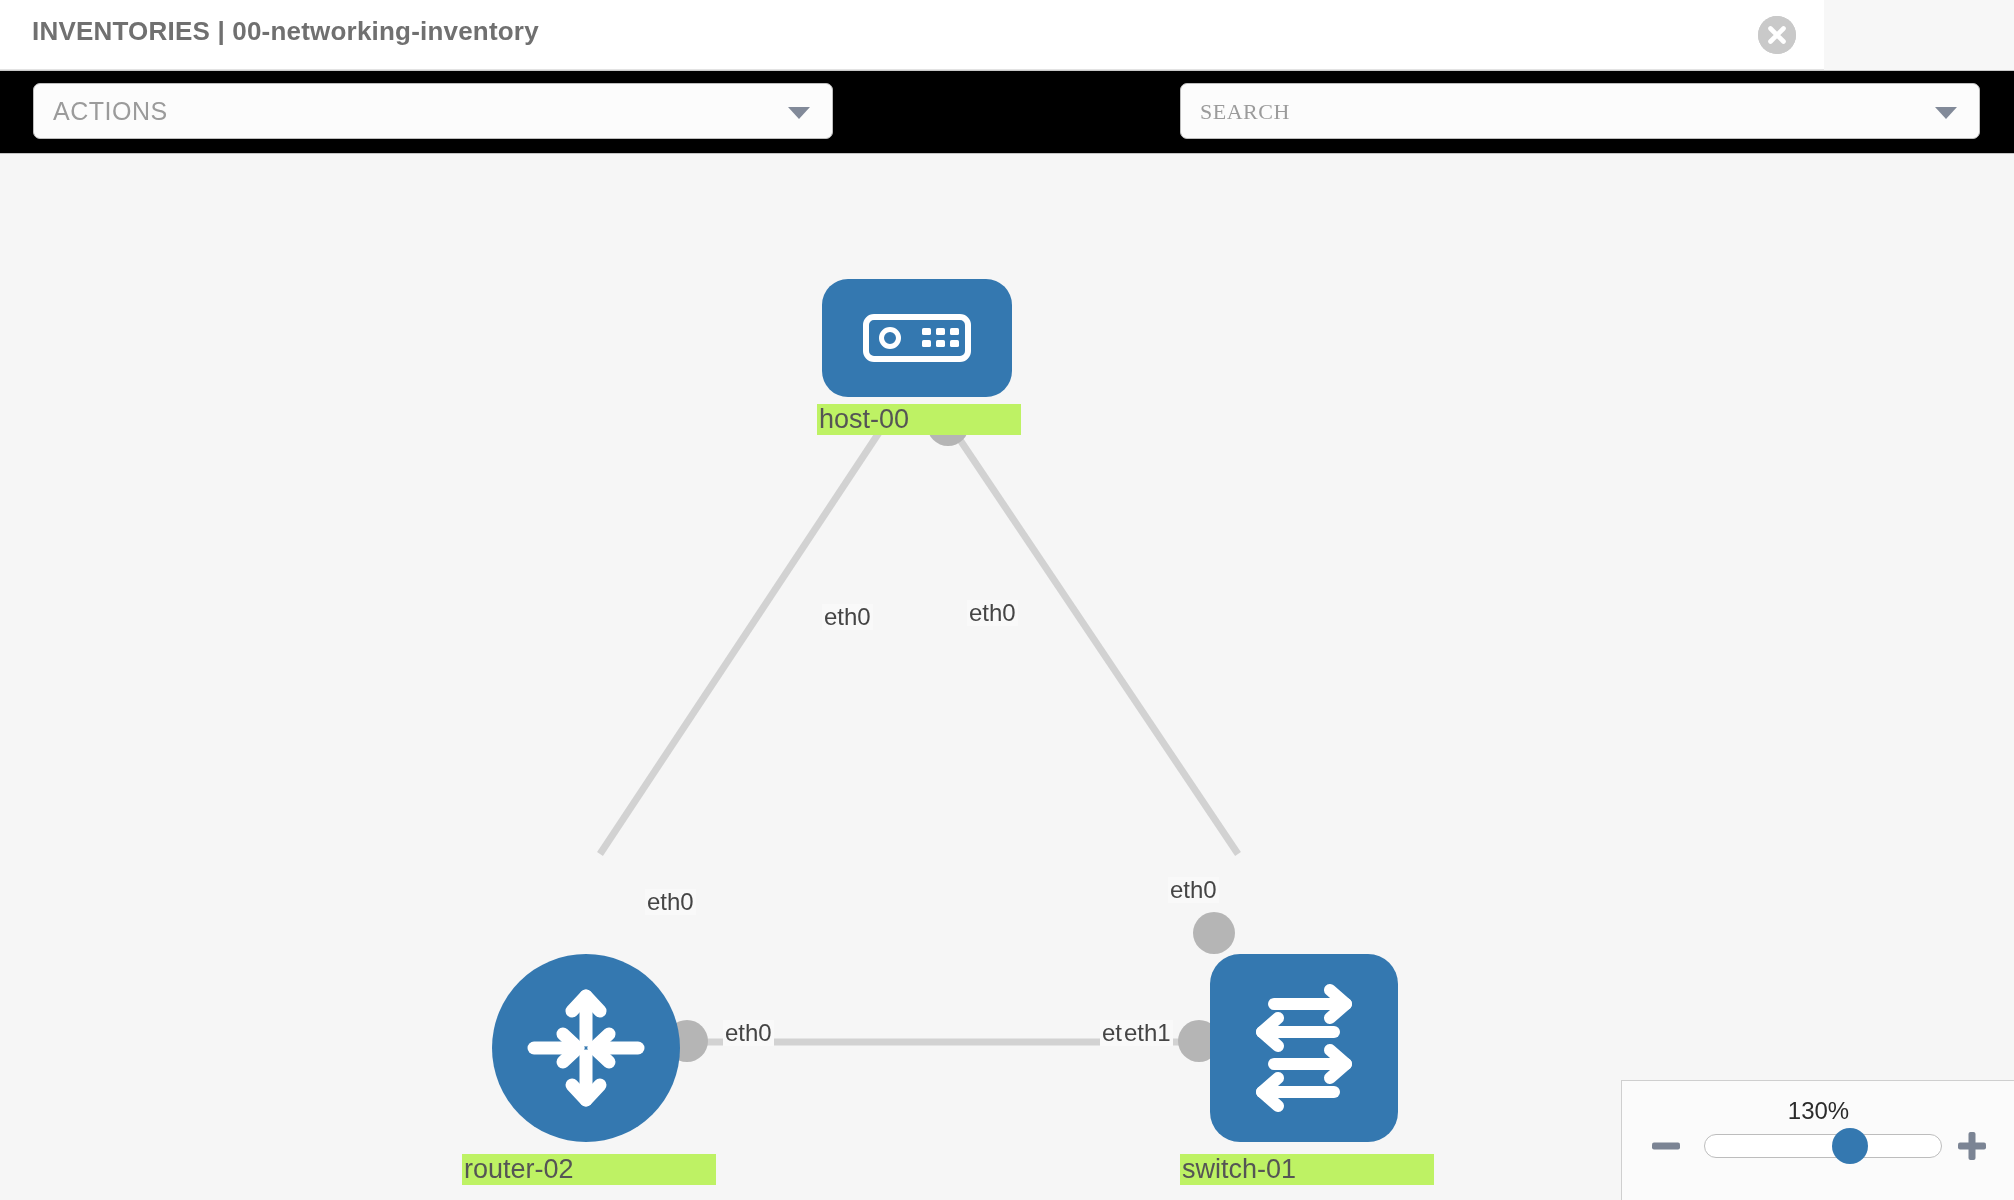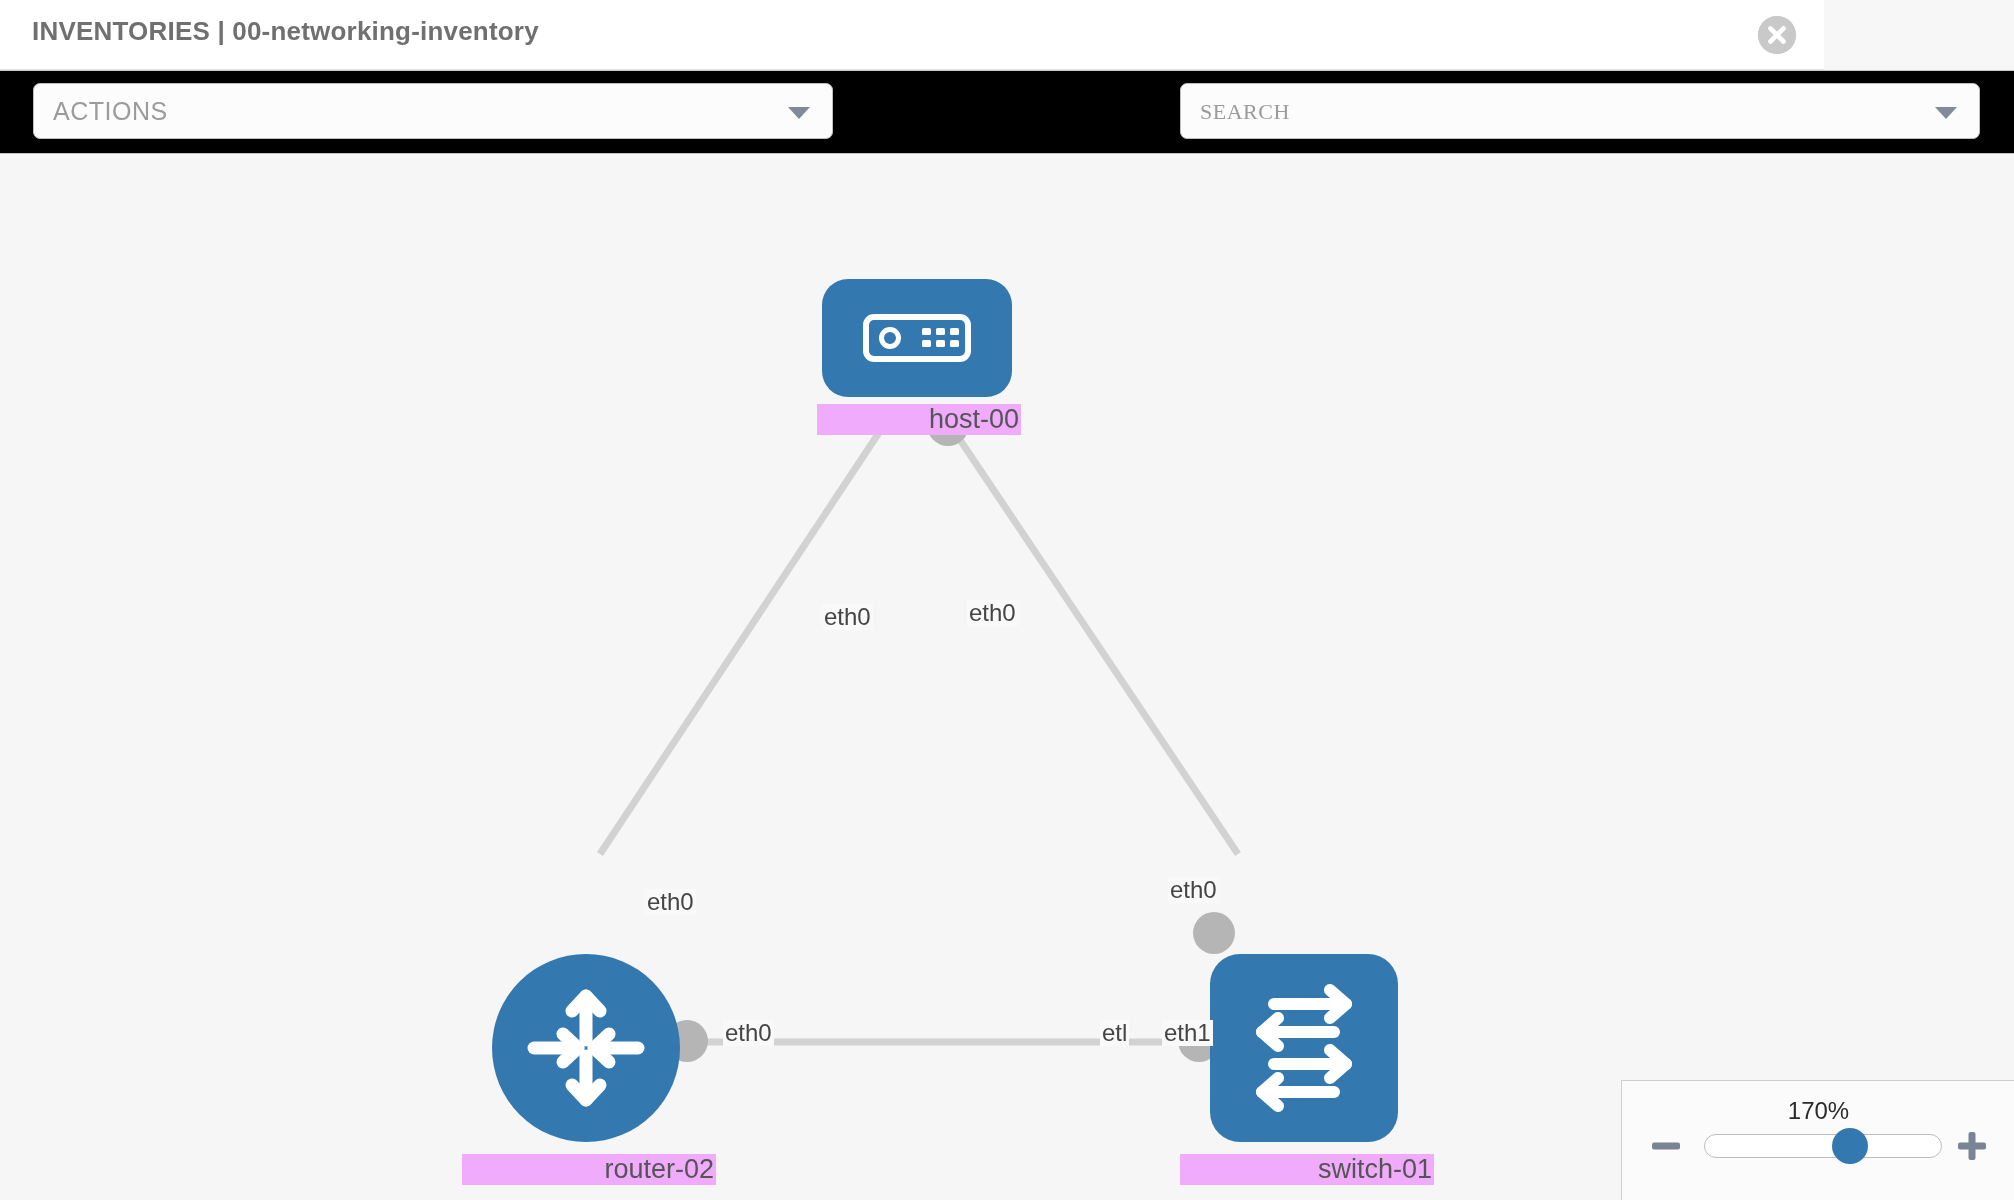--- a/index.html
+++ b/index.html
@@ -156,24 +156,24 @@
     position: absolute;
     background: #3478b0;
     display: flex;
     align-items: center;
     justify-content: center;
   }
   .node-label {
     position: absolute;
     font-size: 27px;
     color: #555555;
-    background: #f0abfc;
+    background: #bef264;
     white-space: nowrap;
     padding: 0 2px;
-    text-align: right;
+    text-align: left;
   }
 
   
   .nub {
     position: absolute;
     width: 42px;
     height: 42px;
     border-radius: 50%;
     background: #b5b5b5;
   }
@@ -368,25 +368,25 @@
       </div>
       <div class="node-label" style="left:-30px; top:200px; width:250px;">switch-01</div>
     </div>
 
     <div class="if-label" style="left:822px; top:450px;">eth0</div>
     <div class="if-label" style="left:967px; top:446px;">eth0</div>
     <div class="if-label" style="left:645px; top:735px;">eth0</div>
     <div class="if-label" style="left:1168px; top:723px;">eth0</div>
     <div class="if-label" style="left:723px; top:866px;">eth0</div>
     <div class="if-label" style="left:1100px; top:866px;">etl</div>
-    <div class="if-label" style="left:1122px; top:866px;margin-left:40px;">eth1</div>
+    <div class="if-label" style="left:1122px; top:866px;">eth1</div>
   </div>
 
   <div class="zoom-panel">
-    <div class="zoom-value">170%</div>
+    <div class="zoom-value">130%</div>
 
     <div class="zoom-minus">
       <svg width="34" height="34" viewBox="0 0 34 34" aria-hidden="true">
         <rect x="3" y="13.5" width="28" height="7" rx="2" fill="#7b8494"></rect>
       </svg>
     </div>
 
     <div class="zoom-track"></div>
     <div class="zoom-thumb"></div>
 

